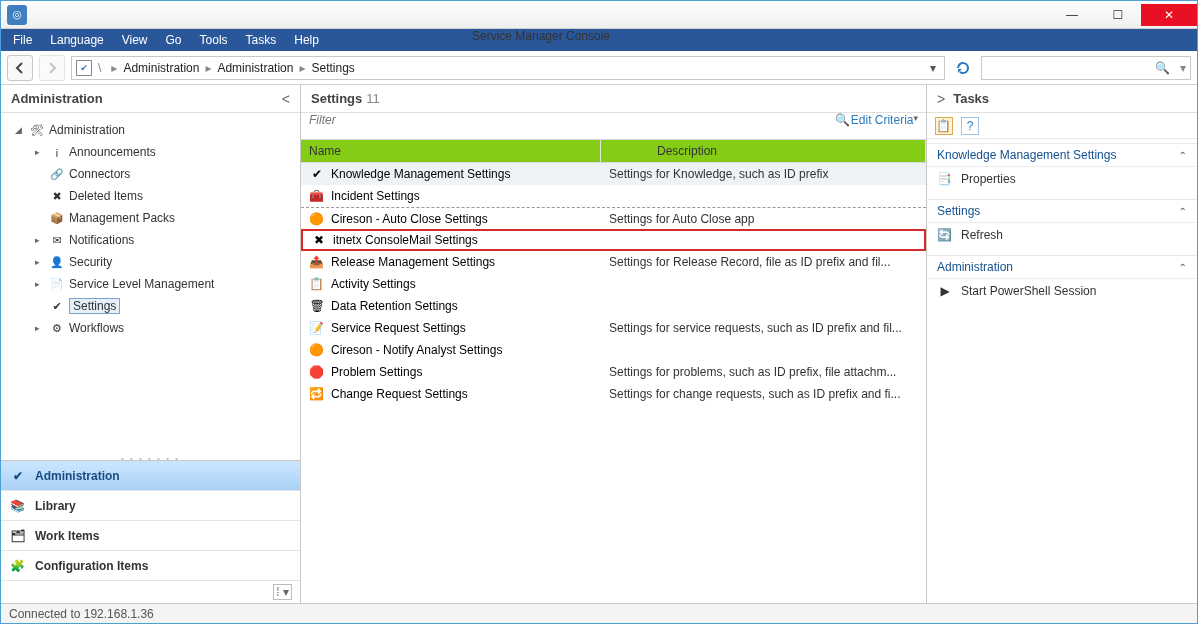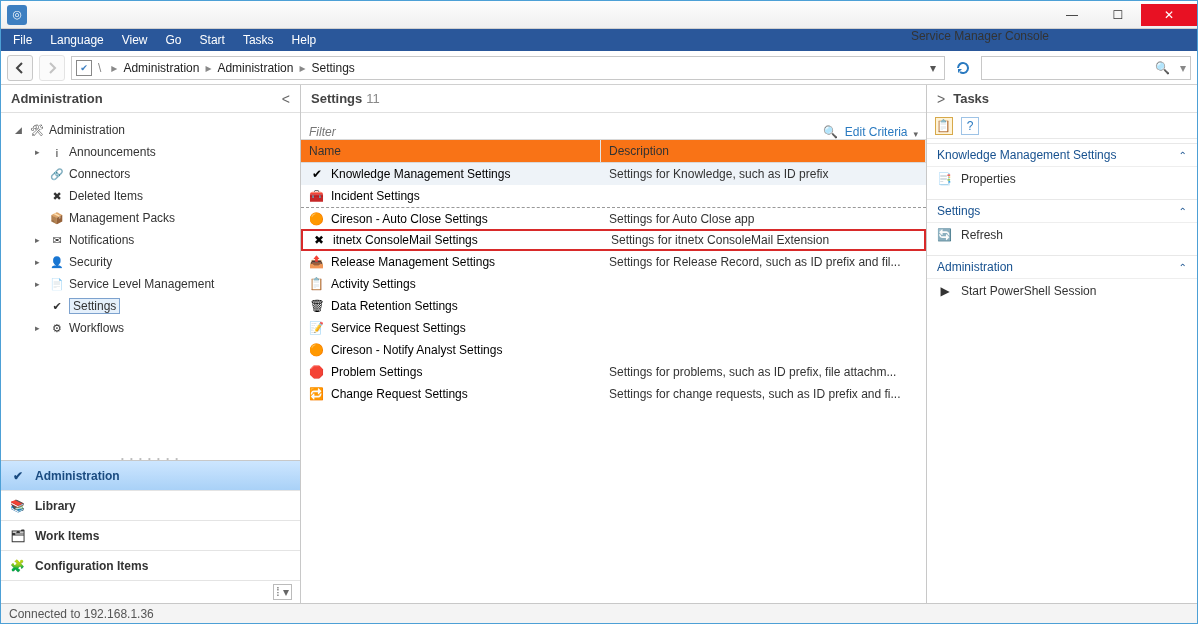--- a/index.html
+++ b/index.html
@@ -1,21 +1,21 @@
 <!DOCTYPE html>
 <html><head>
 <meta charset="utf-8">
 <style>
 * { box-sizing: border-box; margin: 0; padding: 0; font-family: "Segoe UI", Tahoma, sans-serif; font-size: 12px; }
 body { width: 1198px; height: 624px; background: #fff; overflow: hidden; border: 1px solid #4da0d6; }
 
 
 .titlebar { height: 28px; background: linear-gradient(#fdfdfd,#f0f0f0); display: flex; align-items: center; border-bottom: 1px solid #d0d0d0; }
 .titlebar .app-icon { width: 20px; height: 20px; margin: 0 6px; background:#3d7fc1; border-radius:3px; display:flex;align-items:center;justify-content:center;color:#fff;font-size:11px;}
-.titlebar .title { flex:1; text-align:right; color:#333;margin-top:42px; }
+.titlebar .title { flex:1; text-align:center; color:#333;margin-top:42px; }
 .titlebar .win-btns { display:flex; }
 .titlebar .win-btn { width: 46px; height: 22px; display:flex;align-items:center;justify-content:center; color:#333;}
 .titlebar .win-btn.close { background:#e81123; color:#fff; width:56px;}
 
 
 .menubar { height:22px; background:#2a579a; color:#fff; display:flex; align-items:center; padding:0 4px; gap:2px; }
 .menubar .mi { padding:2px 8px; cursor:default; }
 
 
 .toolbar { height:34px; border-bottom:1px solid #d0d0d0; display:flex; align-items:center; padding:0 6px; gap:6px; }
@@ -51,29 +51,29 @@
 .wunderbar .wb{height:30px;display:flex;align-items:center;padding:0 8px;gap:8px;border-bottom:1px solid #e4e4e4;font-weight:bold;color:#333;}
 .wunderbar .wb.active{background:linear-gradient(#cde6ff,#a9d1f7);color:#1a4b80;}
 .wunderbar .wb .ic{width:18px;height:18px;display:inline-flex;align-items:center;justify-content:center;}
 .wunderbar .more{height:22px;display:flex;justify-content:flex-end;align-items:center;padding:0 8px;color:#666;}
 
 
 .center { flex:1; display:flex; flex-direction:column; border-right:1px solid #c8c8c8;}
 .center .header{height:28px;display:flex;align-items:center;padding:0 10px;border-bottom:1px solid #e0e0e0;}
 .center .header .lbl{font-weight:bold;color:#444;font-size:13px;}
 .center .header .cnt{color:#888;margin-left:4px;font-size:13px;}
-.filterbar{height:26px;display:flex;align-items:flex-end;padding:0 8px;gap:6px;}
+.filterbar{height:26px;display:flex;align-items:flex-start;padding:0 8px;}
 .filterbar input{flex:1;border:none;outline:none;font-style:italic;color:#888;font-size:12px;}
 .filterbar .mag{color:#2a7ac0;}
 .filterbar .crit{color:#2a7ac0;}
 .filterbar .dd{color:#666;font-size:9px;}
-.colhdr{height:24px;display:flex;border-top:1px solid #d8d8d8;border-bottom:1px solid #d8d8d8;background:#f97316;}
+.colhdr{height:24px;display:flex;border-top:1px solid #d8d8d8;border-bottom:1px solid #d8d8d8;background:#84cc16;}
 .colhdr .c{padding:4px 8px;color:#333;border-right:1px solid #e4e4e4;}
 .colhdr .c1{width:300px;}
-.colhdr .c2{flex:1;}
+.colhdr .c2{flex:1;margin-left:48px;}
 .rows{overflow:auto;}
 .row{height:22px;display:flex;align-items:center;}
 .row.sel{background:#eef3f8;}
 .row .c1{width:300px;display:flex;align-items:center;gap:6px;padding-left:8px;}
 .row .c2{flex:1;padding-left:8px;color:#333;white-space:nowrap;overflow:hidden;text-overflow:ellipsis;}
 .row .ric{width:16px;height:16px;display:inline-flex;align-items:center;justify-content:center;}
 .highlight{border:2px solid #d82a2a;}
 
 
 .taskpane{width:270px;display:flex;flex-direction:column;}
@@ -105,21 +105,21 @@
     <div class="win-btn">☐</div>
     <div class="win-btn close">✕</div>
   </div>
 </div>
 
 <div class="menubar">
   <div class="mi">File</div>
   <div class="mi">Language</div>
   <div class="mi">View</div>
   <div class="mi">Go</div>
-  <div class="mi">Start</div>
+  <div class="mi">Tools</div>
   <div class="mi">Tasks</div>
   <div class="mi">Help</div>
 </div>
 
 <div class="toolbar">
   <div class="nav-btn">
     <svg width="14" height="14" viewBox="0 0 14 14">
         <path d="M9 2 L4 7 L9 12" stroke="#444" stroke-width="2" fill="none"></path>
       </svg>
   </div>
@@ -269,46 +269,46 @@
             <span class="ric">🟠</span>
             <span>Cireson - Auto Close Settings</span>
           </div>
           <div class="c2">Settings for Auto Close app</div>
         </div>
         <div class="row highlight">
           <div class="c1">
             <span class="ric">✖</span>
             <span>itnetx ConsoleMail Settings</span>
           </div>
-          <div class="c2">Settings for itnetx ConsoleMail Extension</div>
         </div>
         <div class="row">
           <div class="c1">
             <span class="ric">📤</span>
             <span>Release Management Settings</span>
           </div>
-          <div class="c2">Settings for Release Record, such as ID prefix and fil...</div>
+          <div class="c2">Settings for Release Record, file as ID prefix and fil...</div>
         </div>
         <div class="row">
           <div class="c1">
             <span class="ric">📋</span>
             <span>Activity Settings</span>
           </div>
         </div>
         <div class="row">
           <div class="c1">
             <span class="ric">🗑</span>
             <span>Data Retention Settings</span>
           </div>
         </div>
         <div class="row">
           <div class="c1">
             <span class="ric">📝</span>
             <span>Service Request Settings</span>
           </div>
+          <div class="c2">Settings for service requests, such as ID prefix and fil...</div>
         </div>
         <div class="row">
           <div class="c1">
             <span class="ric">🟠</span>
             <span>Cireson - Notify Analyst Settings</span>
           </div>
         </div>
         <div class="row">
           <div class="c1">
             <span class="ric">🛑</span>

